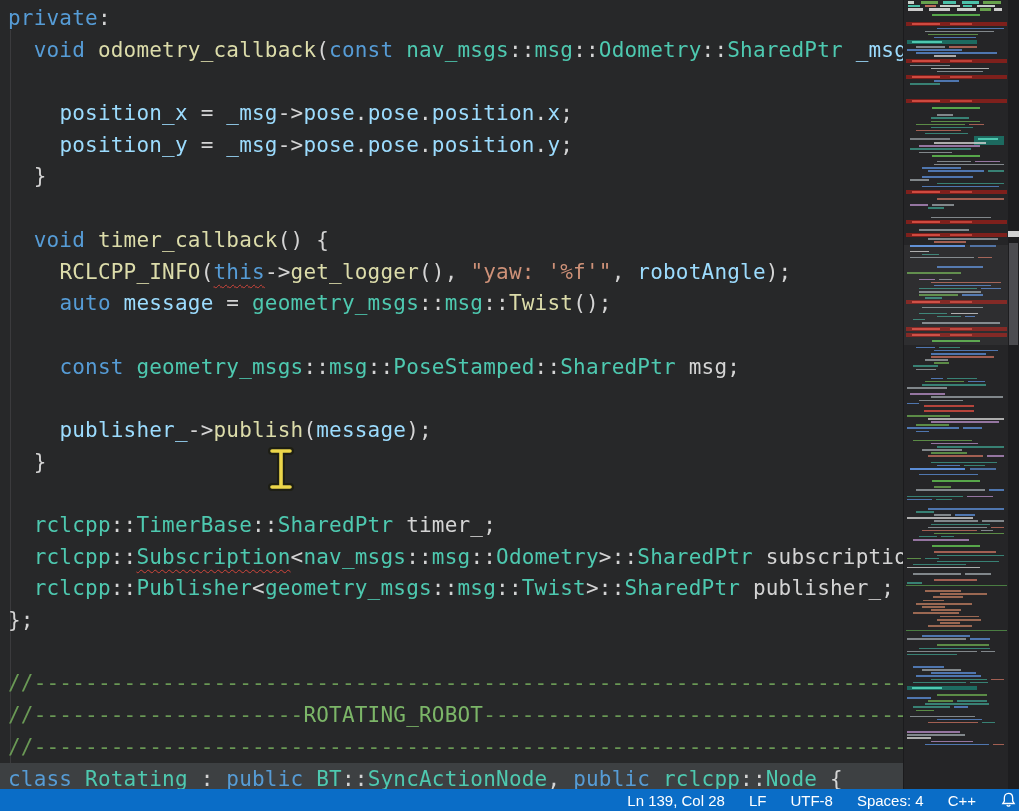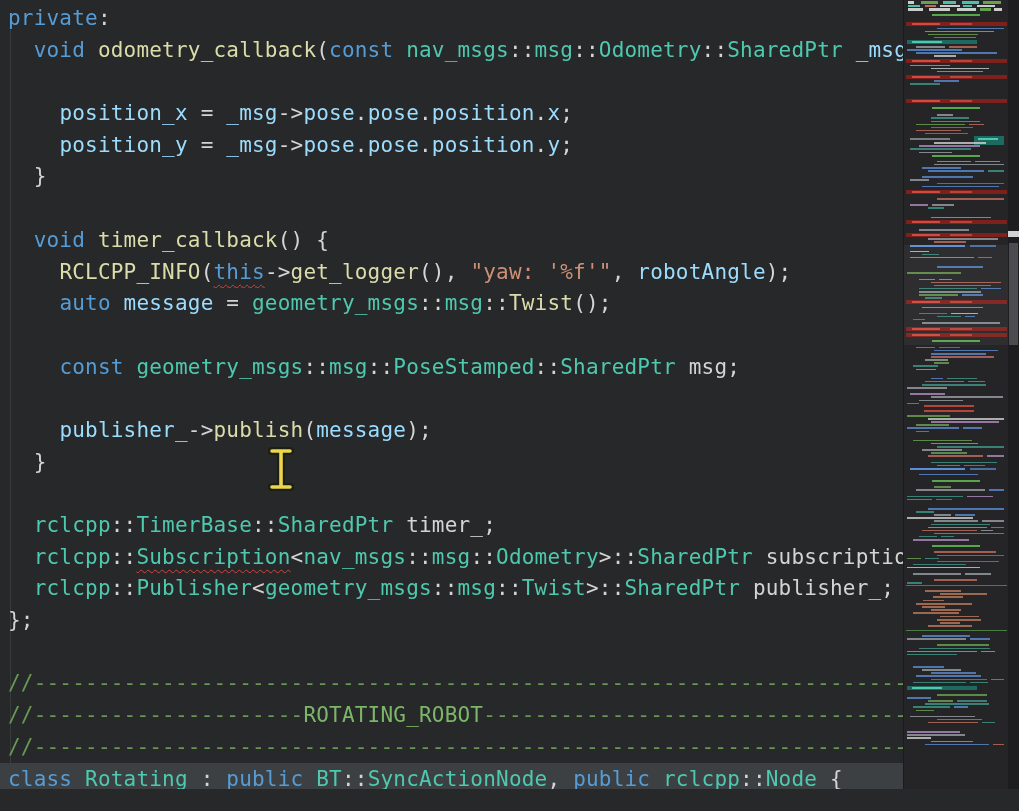--- a/index.html
+++ b/index.html
@@ -320,13 +320,26 @@
         <div class="mm" style="left: 21px; top: 743.6px; width: 63.8099px; height: 1.6px; background: rgb(91, 141, 214); opacity: 0.78;"></div>
         <div class="mm" style="left: 88.8099px; top: 743.6px; width: 11.1901px; height: 1.6px; background: rgb(197, 112, 95); opacity: 0.78;"></div>
         <div id="minimap-slider" style="top: 245px; height: 100px;"></div>
       </div>
     <div id="scrollbar">
       <div id="overview-cursor" style="top: 231px; height: 6px; background: rgb(210, 210, 210);"></div>
       <div id="scrollbar-thumb" style="top: 243px; height: 102px; background: rgb(76, 76, 80);"></div>
     </div>
   </div>
 
+  <div id="status-bar" style="background: rgb(10, 109, 199);">
+    <span class="status-item">Ln 139, Col 28</span>
+    <span class="status-item">LF</span>
+    <span class="status-item">UTF-8</span>
+    <span class="status-item">Spaces: 4</span>
+    <span class="status-item">C++</span>
+    <span id="bell">
+      <svg width="17" height="18" viewBox="0 0 18 18" fill="none" stroke="#ffffff" stroke-width="1.4">
+        <path d="M9 2 C6.2 2 4.6 4.1 4.6 7 L4.6 10.2 L3 12.7 L15 12.7 L13.4 10.2 L13.4 7 C13.4 4.1 11.8 2 9 2 Z"></path>
+        <path d="M7.3 14.2 a1.8 1.8 0 0 0 3.4 0"></path>
+      </svg>
+    </span>
+  </div>
 </div>
 
 </body></html>

